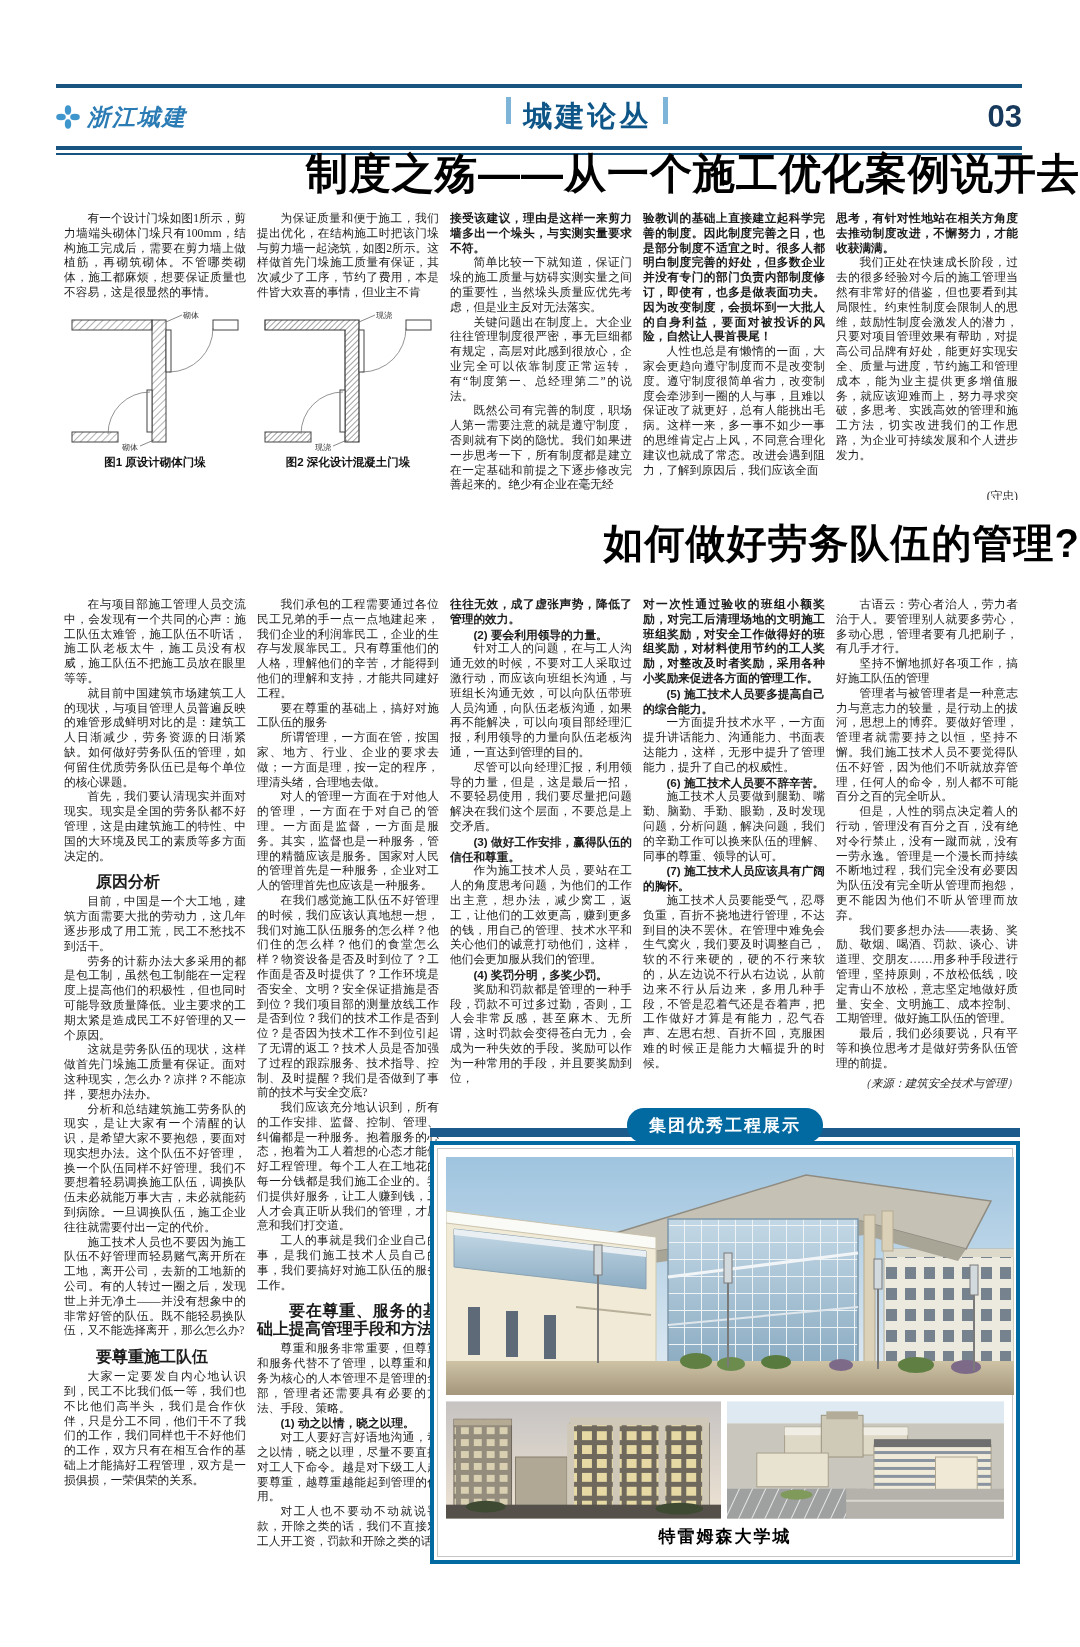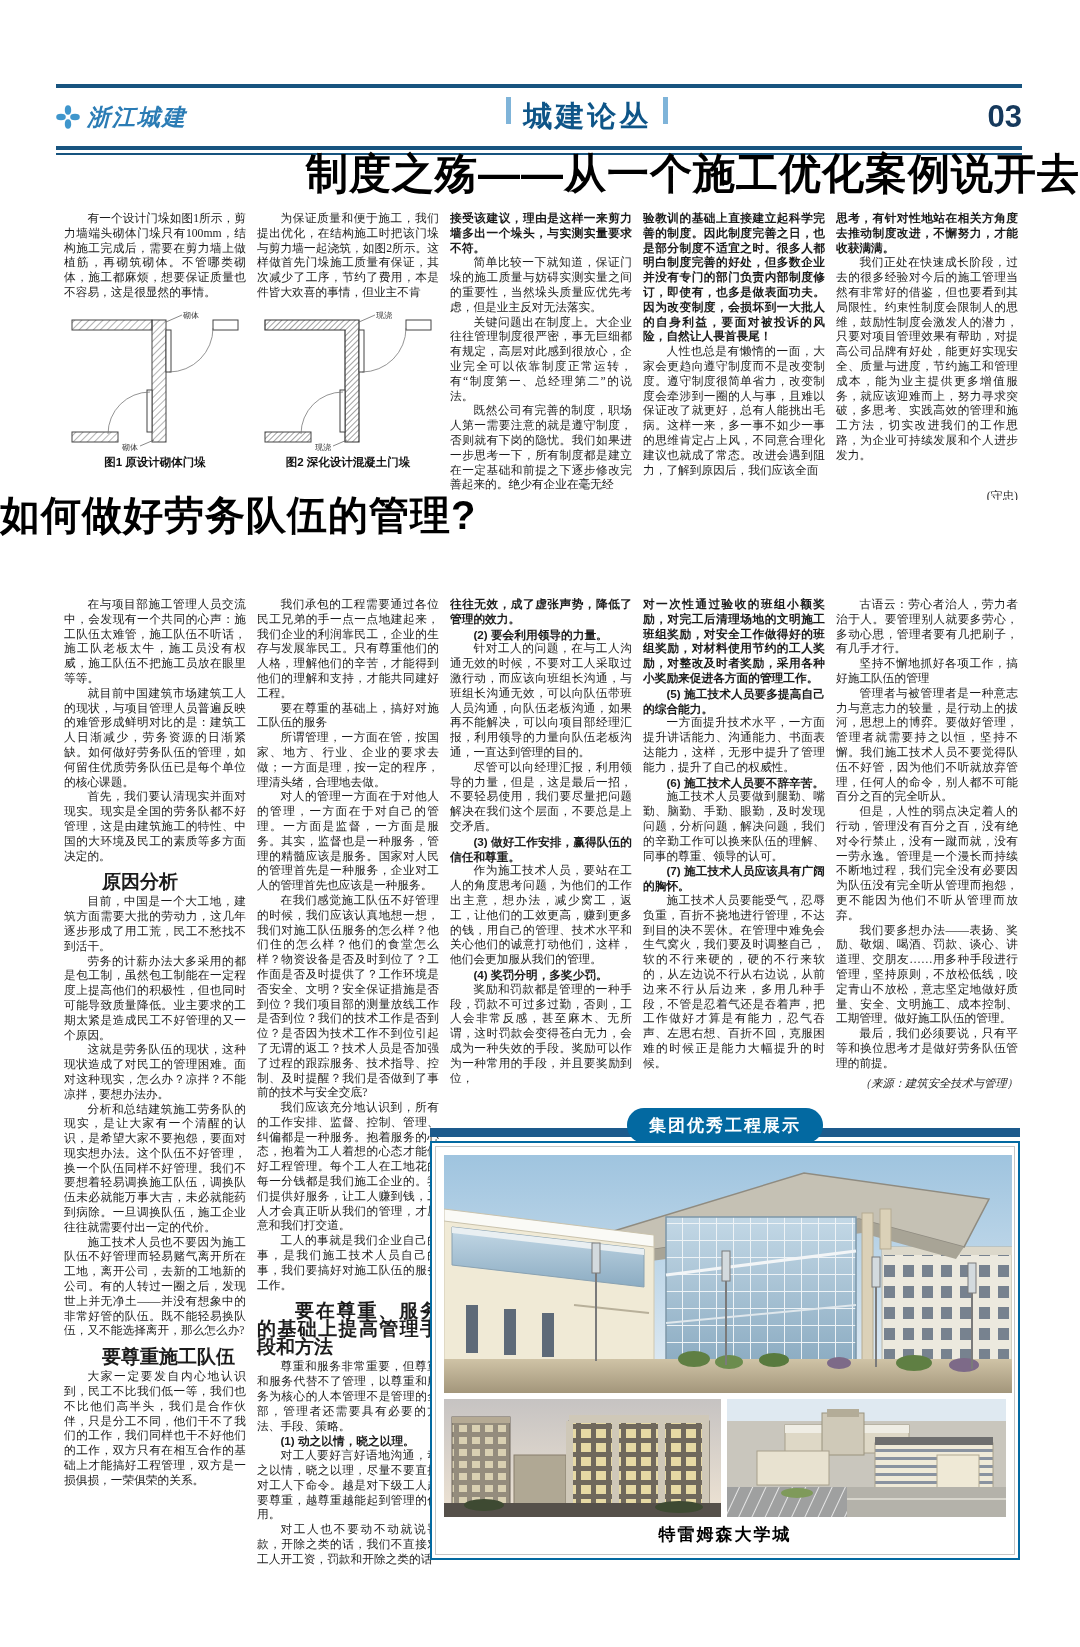--- a/index.html
+++ b/index.html
@@ -13,48 +13,48 @@
          font-size:23px;letter-spacing:2px;}
   .section{display:flex;align-items:flex-start;gap:12px;color:#0e5588;font-weight:bold;font-size:29px;
            font-family:"Liberation Sans","DejaVu Sans",sans-serif;letter-spacing:3px;}
   .secbar{width:5px;height:27px;background:#7fb4d9;}
   .pagenum{font-family:"Liberation Sans","DejaVu Sans",sans-serif;font-weight:800;font-size:31px;color:#16395c;}
   .botline{height:3px;border-top:4px solid #17547f;border-bottom:2px solid #17547f;}
   
   .a1-title{position:absolute;left:0;top:146px;width:100%;margin:0;text-align:right;
             font-family:"Liberation Sans","DejaVu Sans",sans-serif;font-weight:900;font-size:42px;
             letter-spacing:1px;color:#000;}
-  .a2-title{position:absolute;left:0;top:488px;width:100%;margin:0;text-align:left;
+  .a2-title{position:absolute;left:0;top:516px;width:100%;margin:0;text-align:right;
             font-family:"Liberation Sans","DejaVu Sans",sans-serif;font-weight:900;font-size:40px;
             letter-spacing:1px;color:#000;}
   
   .col{position:absolute;width:182px;font-size:11.7px;line-height:14.8px;text-align:justify;}
   .a1col{top:212px;height:288px;overflow:hidden;}
   .a2col{top:598px;}
   .a2col.short{height:508px;overflow:hidden;}
   .c1{left:64px;} .c2{left:257px;} .c3{left:450px;} .c4{left:643px;} .c5{left:836px;}
   .para{margin:0;text-indent:2em;}
   .para.c{text-indent:0;font-weight:bold;}
   .para.b{font-family:"Liberation Sans","DejaVu Sans",sans-serif;font-weight:bold;}
-  .para.h{font-family:"Liberation Sans","DejaVu Sans",sans-serif;font-weight:bold;font-size:19px;
+  .para.h{font-family:"Liberation Sans","DejaVu Sans",sans-serif;font-weight:bold;font-size:16px;
           line-height:18px;margin:9px 0 4px;}
   .para.r{text-align:right;text-indent:0;margin-top:26px;}
   .para.src{text-align:right;text-indent:0;font-style:italic;font-size:11.3px;margin-top:4px;}
   
   figure{margin:9px 0 0 0;}
   figcaption{text-align:center;font-family:"Liberation Sans","DejaVu Sans",sans-serif;
              font-weight:bold;font-size:11.5px;margin-top:3px;color:#111;}
   .figsvg{display:block;margin:0 auto;}
   
   .showcase{position:absolute;left:430px;top:1108px;width:590px;}
   .sc-tab{position:relative;z-index:2;width:max-content;margin:0 auto;background:#0369a1;color:#fff;
           font-family:"Liberation Sans","DejaVu Sans",sans-serif;font-weight:bold;font-size:17px;
           letter-spacing:2px;padding:6px 22px;border-radius:17px;}
   .sc-bar{height:9px;background:#1d5a8c;margin-top:-15px;}
-  .sc-frame{margin-top:4px;border:2px solid #0369a1;padding:3px;background:#fff;}
+  .sc-frame{margin-top:4px;border:4px solid #0369a1;padding:3px;background:#fff;}
   .sc-inner{border:1px solid #c6c6c6;padding:8px;}
   .sc-row{display:flex;gap:6px;margin-top:6px;}
   .sc-caption{text-align:center;font-family:"Liberation Sans","DejaVu Sans",sans-serif;
               font-weight:bold;font-size:17px;letter-spacing:2px;margin-top:6px;color:#000;}
   svg{display:block;}
 </style>
 </head>
 <body>
 
 <div class="page">
@@ -159,21 +159,21 @@
 
   <h1 class="a2-title">如何做好劳务队伍的管理?</h1>
 
   <div class="col a2col c1">
       <p class="para p">在与项目部施工管理人员交流中，会发现有一个共同的心声：施工队伍太难管，施工队伍不听话，施工队老板太牛，施工员没有权威，施工队伍不把施工员放在眼里等等。</p>
       <p class="para p">就目前中国建筑市场建筑工人的现状，与项目管理人员普遍反映的难管形成鲜明对比的是：建筑工人日渐减少，劳务资源的日渐紧缺。如何做好劳务队伍的管理，如何留住优质劳务队伍已是每个单位的核心课题。</p>
       <p class="para p">首先，我们要认清现实并面对现实。现实是全国的劳务队都不好管理，这是由建筑施工的特性、中国的大环境及民工的素质等多方面决定的。</p>
       <p class="para h">原因分析</p>
       <p class="para p">目前，中国是一个大工地，建筑方面需要大批的劳动力，这几年逐步形成了用工荒，民工不愁找不到活干。</p>
       <p class="para p">劳务的计薪办法大多采用的都是包工制，虽然包工制能在一定程度上提高他们的积极性，但也同时可能导致质量降低。业主要求的工期太紧是造成民工不好管理的又一个原因。</p>
-      <p class="para p">这就是劳务队伍的现状，这种现状造成了对民工的管理困难。面对这种现实，怎么办？凉拌？不能凉拌，要想办法办。</p>
+      <p class="para p">这就是劳务队伍的现状，这样做首先门垛施工质量有保证。面对这种现实，怎么办？凉拌？不能凉拌，要想办法办。</p>
       <p class="para p">分析和总结建筑施工劳务队的现实，是让大家有一个清醒的认识，是希望大家不要抱怨，要面对现实想办法。这个队伍不好管理，换一个队伍同样不好管理。我们不要想着轻易调换施工队伍，调换队伍未必就能万事大吉，未必就能药到病除。一旦调换队伍，施工企业往往就需要付出一定的代价。</p>
       <p class="para p">施工技术人员也不要因为施工队伍不好管理而轻易赌气离开所在工地，离开公司，去新的工地新的公司。有的人转过一圈之后，发现世上并无净土——并没有想象中的非常好管的队伍。既不能轻易换队伍，又不能选择离开，那么怎么办?</p>
       <p class="para h">要尊重施工队伍</p>
       <p class="para p">大家一定要发自内心地认识到，民工不比我们低一等，我们也不比他们高半头，我们是合作伙伴，只是分工不同，他们干不了我们的工作，我们同样也干不好他们的工作，双方只有在相互合作的基础上才能搞好工程管理，双方是一损俱损，一荣俱荣的关系。</p>
     </div>
   <div class="col a2col c2">
       <p class="para p">我们承包的工程需要通过各位民工兄弟的手一点一点地建起来，我们企业的利润靠民工，企业的生存与发展靠民工。只有尊重他们的人格，理解他们的辛苦，才能得到他们的理解和支持，才能共同建好工程。</p>
       <p class="para p">要在尊重的基础上，搞好对施工队伍的服务</p>
       <p class="para p">所谓管理，一方面在管，按国家、地方、行业、企业的要求去做；一方面是理，按一定的程序，理清头绪，合理地去做。</p>
       <p class="para p">对人的管理一方面在于对他人的管理，一方面在于对自己的管理。一方面是监督，一方面是服务。其实，监督也是一种服务，管理的精髓应该是服务。国家对人民的管理首先是一种服务，企业对工人的管理首先也应该是一种服务。</p>

